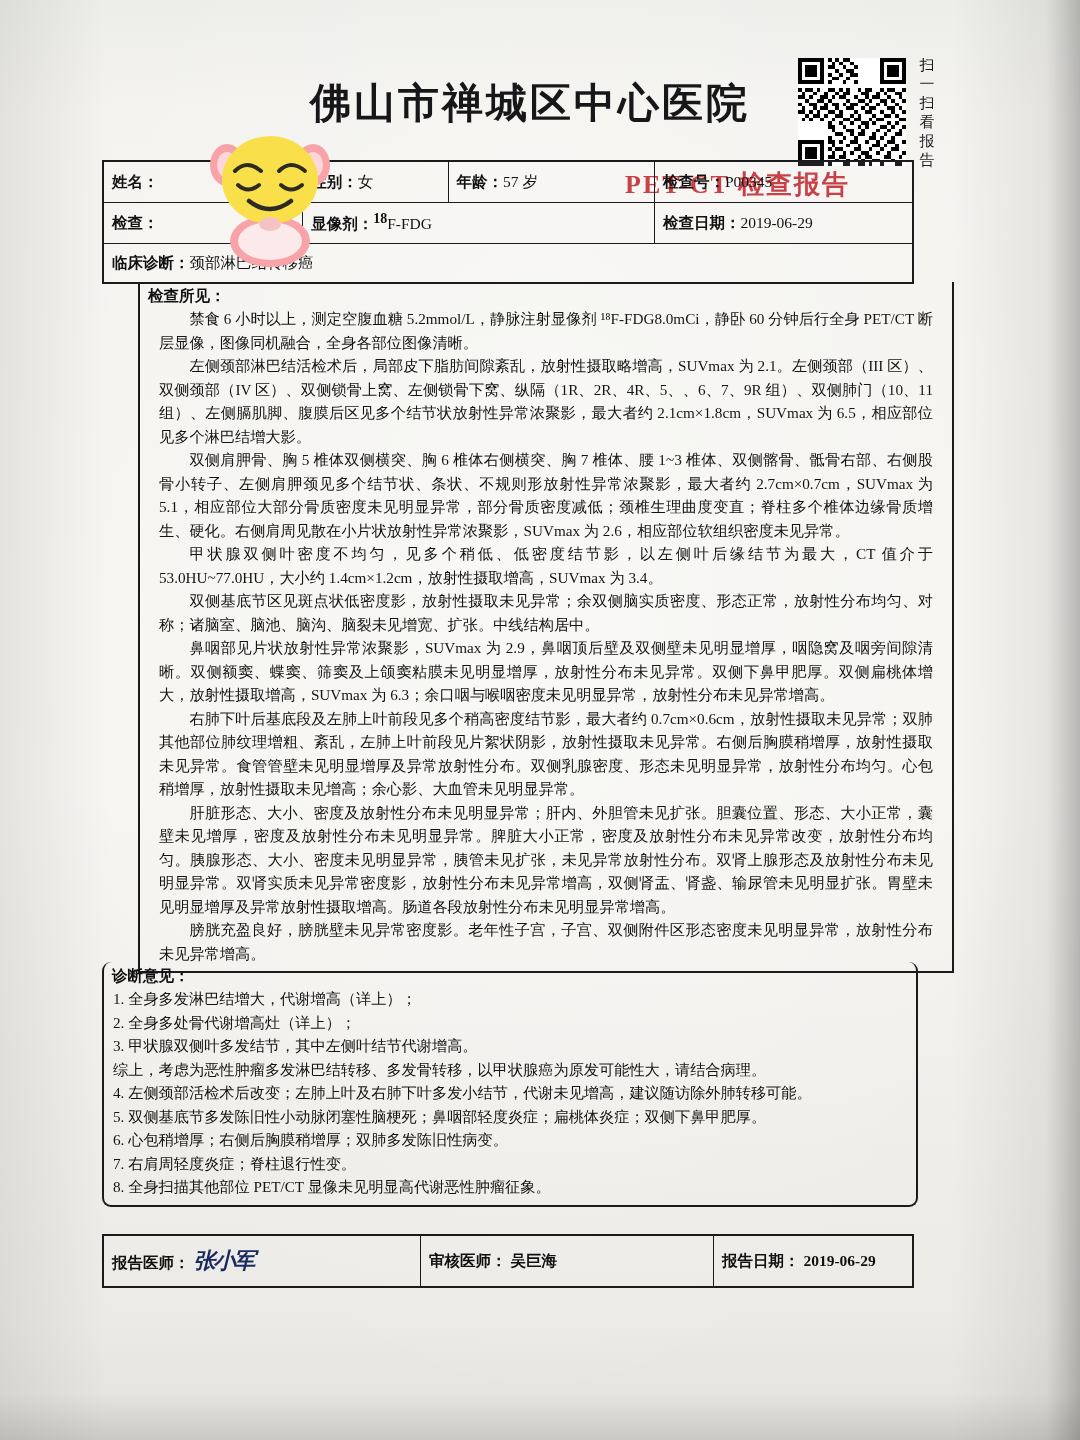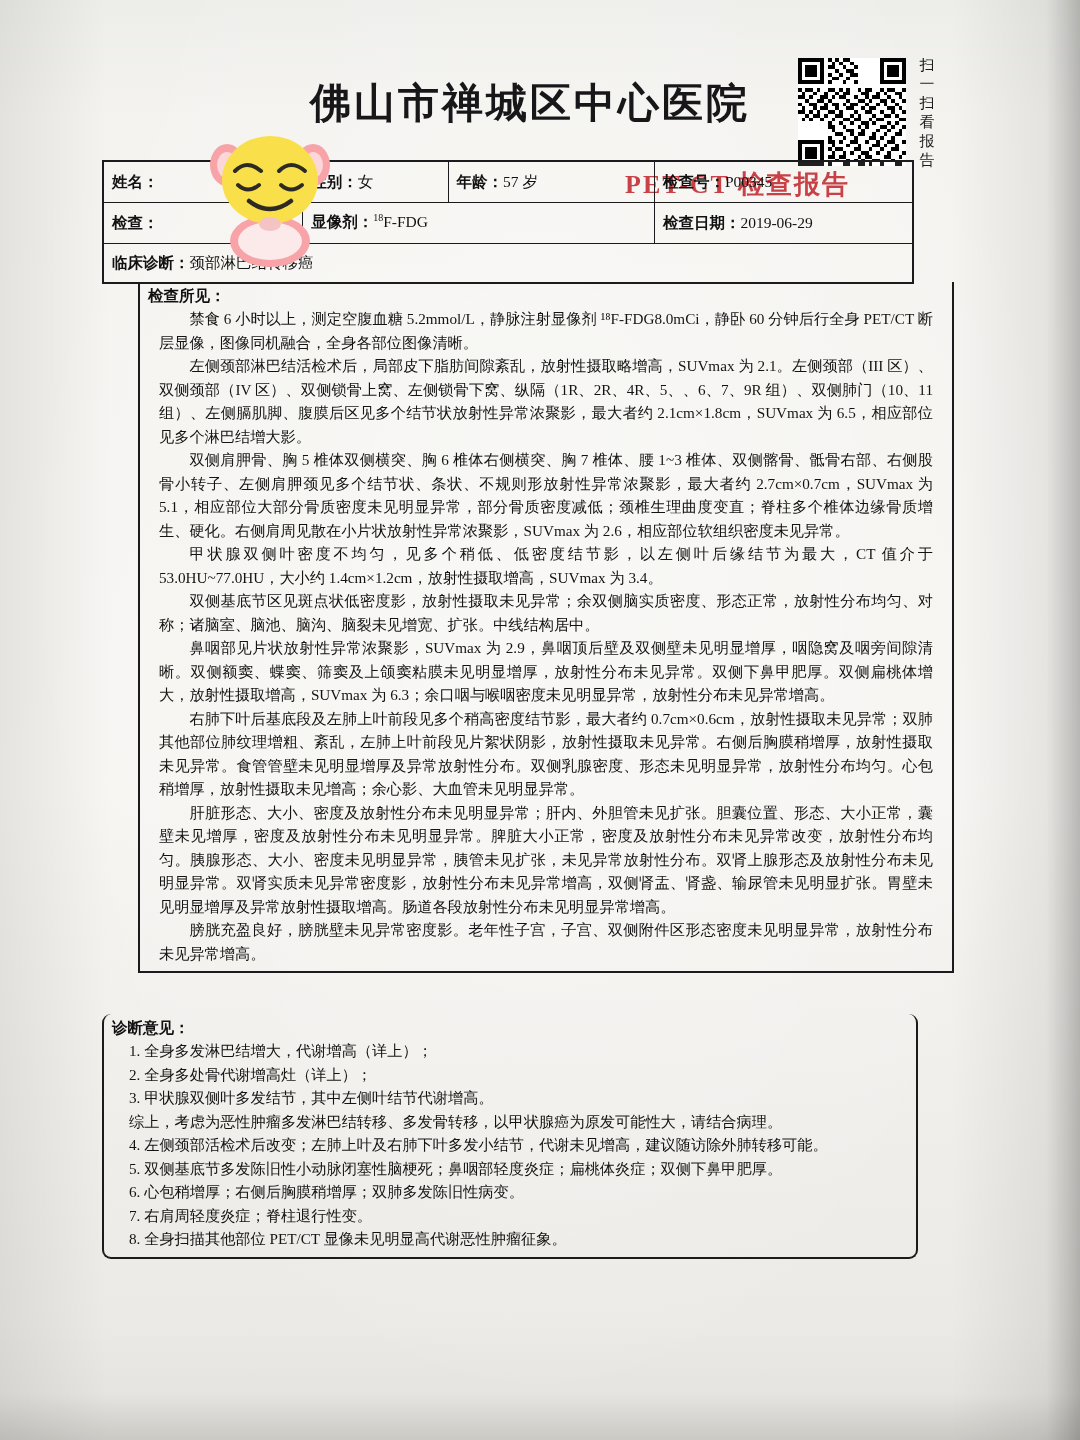--- a/index.html
+++ b/index.html
@@ -81,23 +81,23 @@
   .sec-title{font-weight:bold;font-size:15.5px;padding:4px 8px 0 8px;color:#111;}
   .para{
     font-size:15.2px;line-height:23.5px;color:#131313;
     text-align:justify;
     padding:0 19px;
     text-indent:2em;
     margin:0;
   }
   .imp-item{
     font-size:15.2px;line-height:23.5px;color:#131313;
-    padding:0 25px;margin:0;text-align:justify;text-indent:0;
-  }
-  sup{font-size:10px;vertical-align:super;}
+    padding:0 9px;margin:0;text-align:justify;text-indent:0;
+  }
+  sup{font-size:14px;vertical-align:super;font-weight:bold;}
 
   .sign-tbl{
     position:absolute;left:42px;width:812px;
     border:2px solid #1b1b1d;border-collapse:collapse;
   }
   .sign-tbl td{
     border:1px solid #1b1b1d;font-size:15.5px;color:#111;
     padding:9px 8px;height:32px;font-weight:bold;
   }
   .sign-script{
@@ -382,34 +382,52 @@
       <p class="para">双侧肩胛骨、胸 5 椎体双侧横突、胸 6 椎体右侧横突、胸 7 椎体、腰 1~3 椎体、双侧髂骨、骶骨右部、右侧股骨小转子、左侧肩胛颈见多个结节状、条状、不规则形放射性异常浓聚影，最大者约 2.7cm×0.7cm，SUVmax 为 5.1，相应部位大部分骨质密度未见明显异常，部分骨质密度减低；颈椎生理曲度变直；脊柱多个椎体边缘骨质增生、硬化。右侧肩周见散在小片状放射性异常浓聚影，SUVmax 为 2.6，相应部位软组织密度未见异常。</p>
       <p class="para">甲状腺双侧叶密度不均匀，见多个稍低、低密度结节影，以左侧叶后缘结节为最大，CT 值介于 53.0HU~77.0HU，大小约 1.4cm×1.2cm，放射性摄取增高，SUVmax 为 3.4。</p>
       <p class="para">双侧基底节区见斑点状低密度影，放射性摄取未见异常；余双侧脑实质密度、形态正常，放射性分布均匀、对称；诸脑室、脑池、脑沟、脑裂未见增宽、扩张。中线结构居中。</p>
       <p class="para">鼻咽部见片状放射性异常浓聚影，SUVmax 为 2.9，鼻咽顶后壁及双侧壁未见明显增厚，咽隐窝及咽旁间隙清晰。双侧额窦、蝶窦、筛窦及上颌窦粘膜未见明显增厚，放射性分布未见异常。双侧下鼻甲肥厚。双侧扁桃体增大，放射性摄取增高，SUVmax 为 6.3；余口咽与喉咽密度未见明显异常，放射性分布未见异常增高。</p>
       <p class="para">右肺下叶后基底段及左肺上叶前段见多个稍高密度结节影，最大者约 0.7cm×0.6cm，放射性摄取未见异常；双肺其他部位肺纹理增粗、紊乱，左肺上叶前段见片絮状阴影，放射性摄取未见异常。右侧后胸膜稍增厚，放射性摄取未见异常。食管管壁未见明显增厚及异常放射性分布。双侧乳腺密度、形态未见明显异常，放射性分布均匀。心包稍增厚，放射性摄取未见增高；余心影、大血管未见明显异常。</p>
       <p class="para">肝脏形态、大小、密度及放射性分布未见明显异常；肝内、外胆管未见扩张。胆囊位置、形态、大小正常，囊壁未见增厚，密度及放射性分布未见明显异常。脾脏大小正常，密度及放射性分布未见异常改变，放射性分布均匀。胰腺形态、大小、密度未见明显异常，胰管未见扩张，未见异常放射性分布。双肾上腺形态及放射性分布未见明显异常。双肾实质未见异常密度影，放射性分布未见异常增高，双侧肾盂、肾盏、输尿管未见明显扩张。胃壁未见明显增厚及异常放射性摄取增高。肠道各段放射性分布未见明显异常增高。</p>
       <p class="para">膀胱充盈良好，膀胱壁未见异常密度影。老年性子宫，子宫、双侧附件区形态密度未见明显异常，放射性分布未见异常增高。</p>
       <div style="height:6px"></div>
     </div>
 
-    <div class="findings-box" id="impression-box" style="top: 996px; border-radius: 9px;">
+    <div class="findings-box" id="impression-box" style="top: 944px; border-radius: 9px;">
       <div class="sec-title">诊断意见：</div>
       <p class="imp-item">1. 全身多发淋巴结增大，代谢增高（详上）；</p>
       <p class="imp-item">2. 全身多处骨代谢增高灶（详上）；</p>
       <p class="imp-item">3. 甲状腺双侧叶多发结节，其中左侧叶结节代谢增高。</p>
       <p class="imp-item">综上，考虑为恶性肿瘤多发淋巴结转移、多发骨转移，以甲状腺癌为原发可能性大，请结合病理。</p>
       <p class="imp-item">4. 左侧颈部活检术后改变；左肺上叶及右肺下叶多发小结节，代谢未见增高，建议随访除外肺转移可能。</p>
       <p class="imp-item">5. 双侧基底节多发陈旧性小动脉闭塞性脑梗死；鼻咽部轻度炎症；扁桃体炎症；双侧下鼻甲肥厚。</p>
       <p class="imp-item">6. 心包稍增厚；右侧后胸膜稍增厚；双肺多发陈旧性病变。</p>
       <p class="imp-item">7. 右肩周轻度炎症；脊柱退行性变。</p>
       <p class="imp-item">8. 全身扫描其他部位 PET/CT 显像未见明显高代谢恶性肿瘤征象。</p>
       <div style="height:6px"></div>
     </div>
 
+    <table class="sign-tbl" id="sign-tbl" style="top: 1216px;">
+      <tbody>
+          <tr>
+        <td style="width:300px">
+          <span>报告医师：</span>
+          <span class="sign-script">张小军</span>
+        </td>
+        <td style="width:276px">
+          <span>审核医师：</span>
+          <span>吴巨海</span>
+        </td>
+        <td>
+          <span>报告日期：</span>
+          <span>2019-06-29</span>
+        </td>
+      </tr>
+    </tbody>
+      </table>
 
 
     <div class="sticker">
       <svg width="130" height="145" viewBox="0 0 130 145">
         <ellipse cx="65" cy="118" rx="40" ry="26" fill="#f7a3a8"></ellipse>
         <ellipse cx="65" cy="118" rx="32" ry="19" fill="#fce9ea"></ellipse>
         <ellipse cx="22" cy="42" rx="17" ry="21" fill="#f7a3a8"></ellipse>
         <ellipse cx="108" cy="42" rx="17" ry="21" fill="#f7a3a8"></ellipse>
         <ellipse cx="22" cy="42" rx="10" ry="13" fill="#fbd7d9"></ellipse>
         <ellipse cx="108" cy="42" rx="10" ry="13" fill="#fbd7d9"></ellipse>

